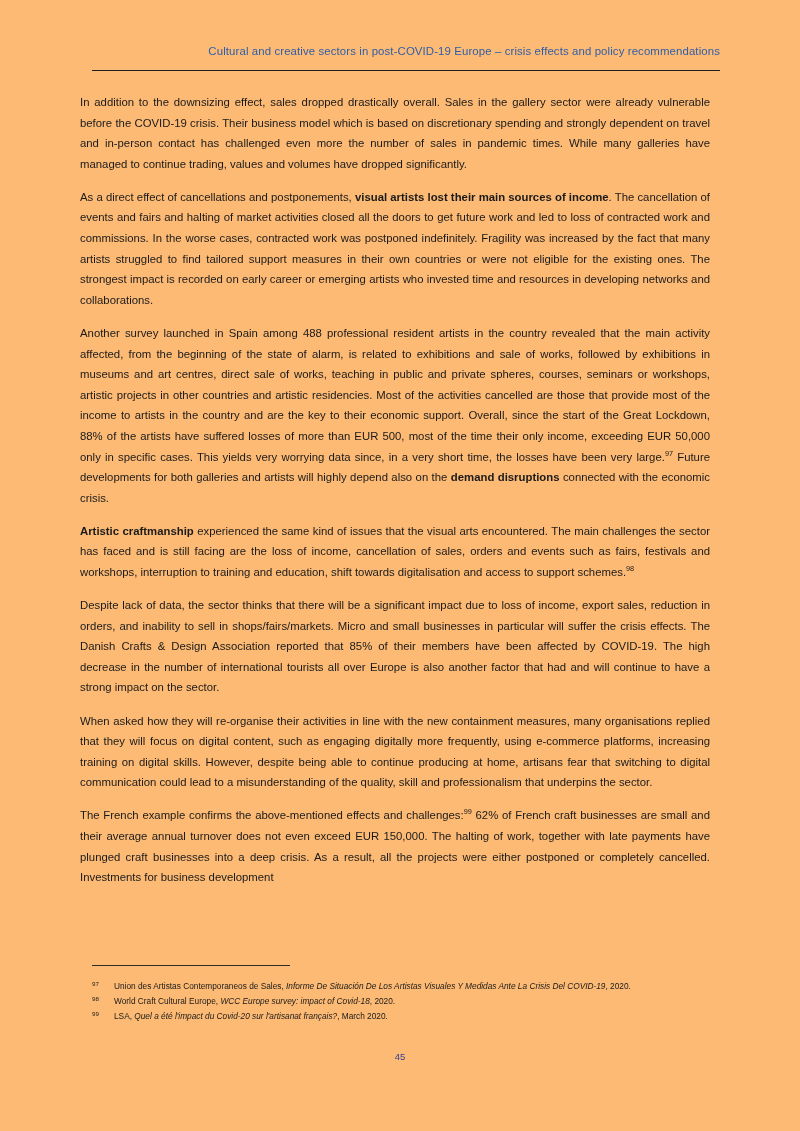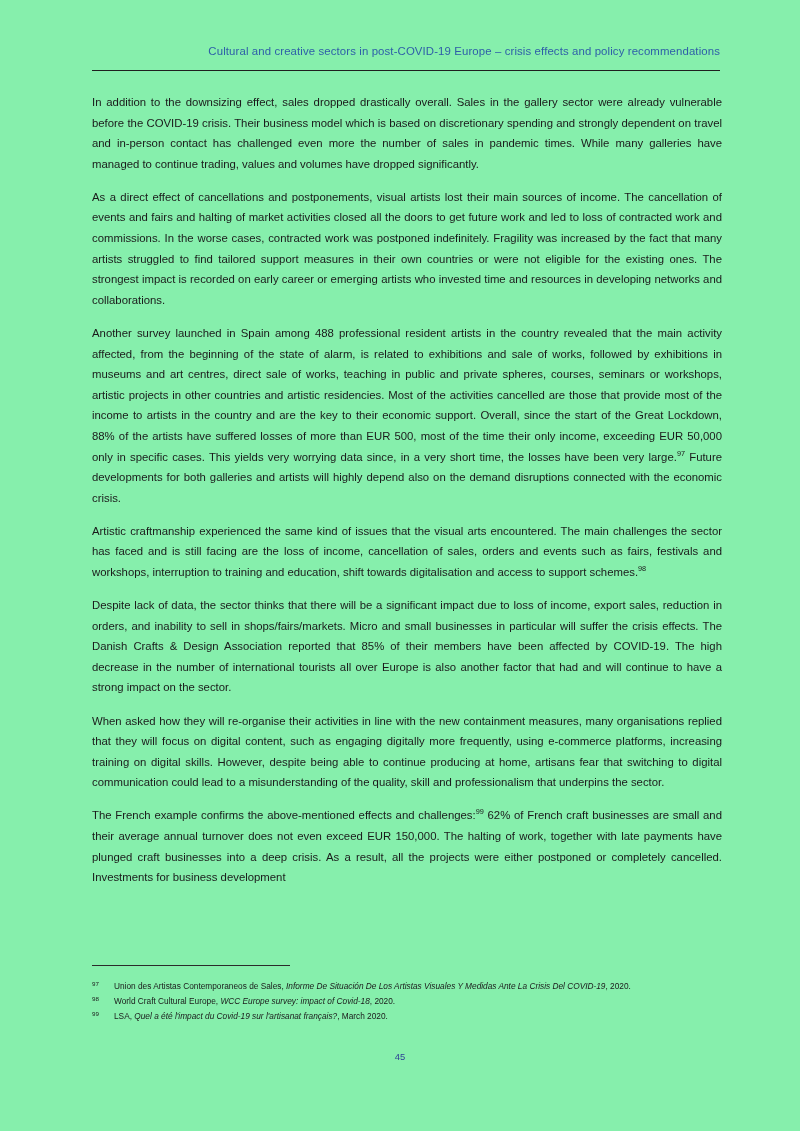--- a/index.html
+++ b/index.html
@@ -4,21 +4,21 @@
 <style>
   html, body {
     margin: 0;
     padding: 0;
     background: #ffffff;
   }
   .page {
     position: relative;
     width: 800px;
     height: 1131px;
-    background: #86efac;
+    background: #fdba74;
     font-family: "Liberation Sans", sans-serif;
     color: #1a1a1a;
     overflow: hidden;
     box-sizing: border-box;
   }
 
   
   .header-zone {
     position: absolute;
     left: 92px;
@@ -35,35 +35,35 @@
   }
   .header-rule {
     margin-top: 11px;
     border-top: 1.6px solid #1f1f1f;
     width: 628px;
   }
 
   
   .body-zone {
     position: absolute;
-    left: 92px;
+    left: 80px;
     top: 92px;
     width: 630px;
   }
   p.para {
     margin: 0 0 12.5px 0;
     font-size: 11.35px;
     line-height: 20.6px;
     text-align: justify;
     text-justify: inter-word;
     color: #1a1a1a;
     hyphens: none;
   }
   p.para:last-child { margin-bottom: 8px; }
-  b.strong { font-weight: normal; }
+  b.strong { font-weight: bold; }
   sup.fn {
     font-size: 7.3px;
     vertical-align: super;
     line-height: 0;
   }
 
   
   .footnotes {
     position: absolute;
     left: 92px;
@@ -139,20 +139,20 @@
         <div class="fn-row">
           <span class="fn-num">97</span>
           <span class="fn-text"><span>Union des Artistas Contemporaneos de Sales, </span><i>Informe De Situación De Los Artistas Visuales Y Medidas Ante La Crisis Del COVID-19</i><span>, 2020.</span></span>
         </div>
         <div class="fn-row">
           <span class="fn-num">98</span>
           <span class="fn-text"><span>World Craft Cultural Europe, </span><i>WCC Europe survey: impact of Covid-18</i><span>, 2020.</span></span>
         </div>
         <div class="fn-row">
           <span class="fn-num">99</span>
-          <span class="fn-text"><span>LSA, </span><i>Quel a été l'impact du Covid-19 sur l'artisanat français?</i><span>, March 2020.</span></span>
+          <span class="fn-text"><span>LSA, </span><i>Quel a été l'impact du Covid-20 sur l'artisanat français?</i><span>, March 2020.</span></span>
         </div>
       </div>
   </div>
 
   <div class="page-number" style="color: rgb(46, 63, 150);">45</div>
 
 </div>
 
 </body></html>

